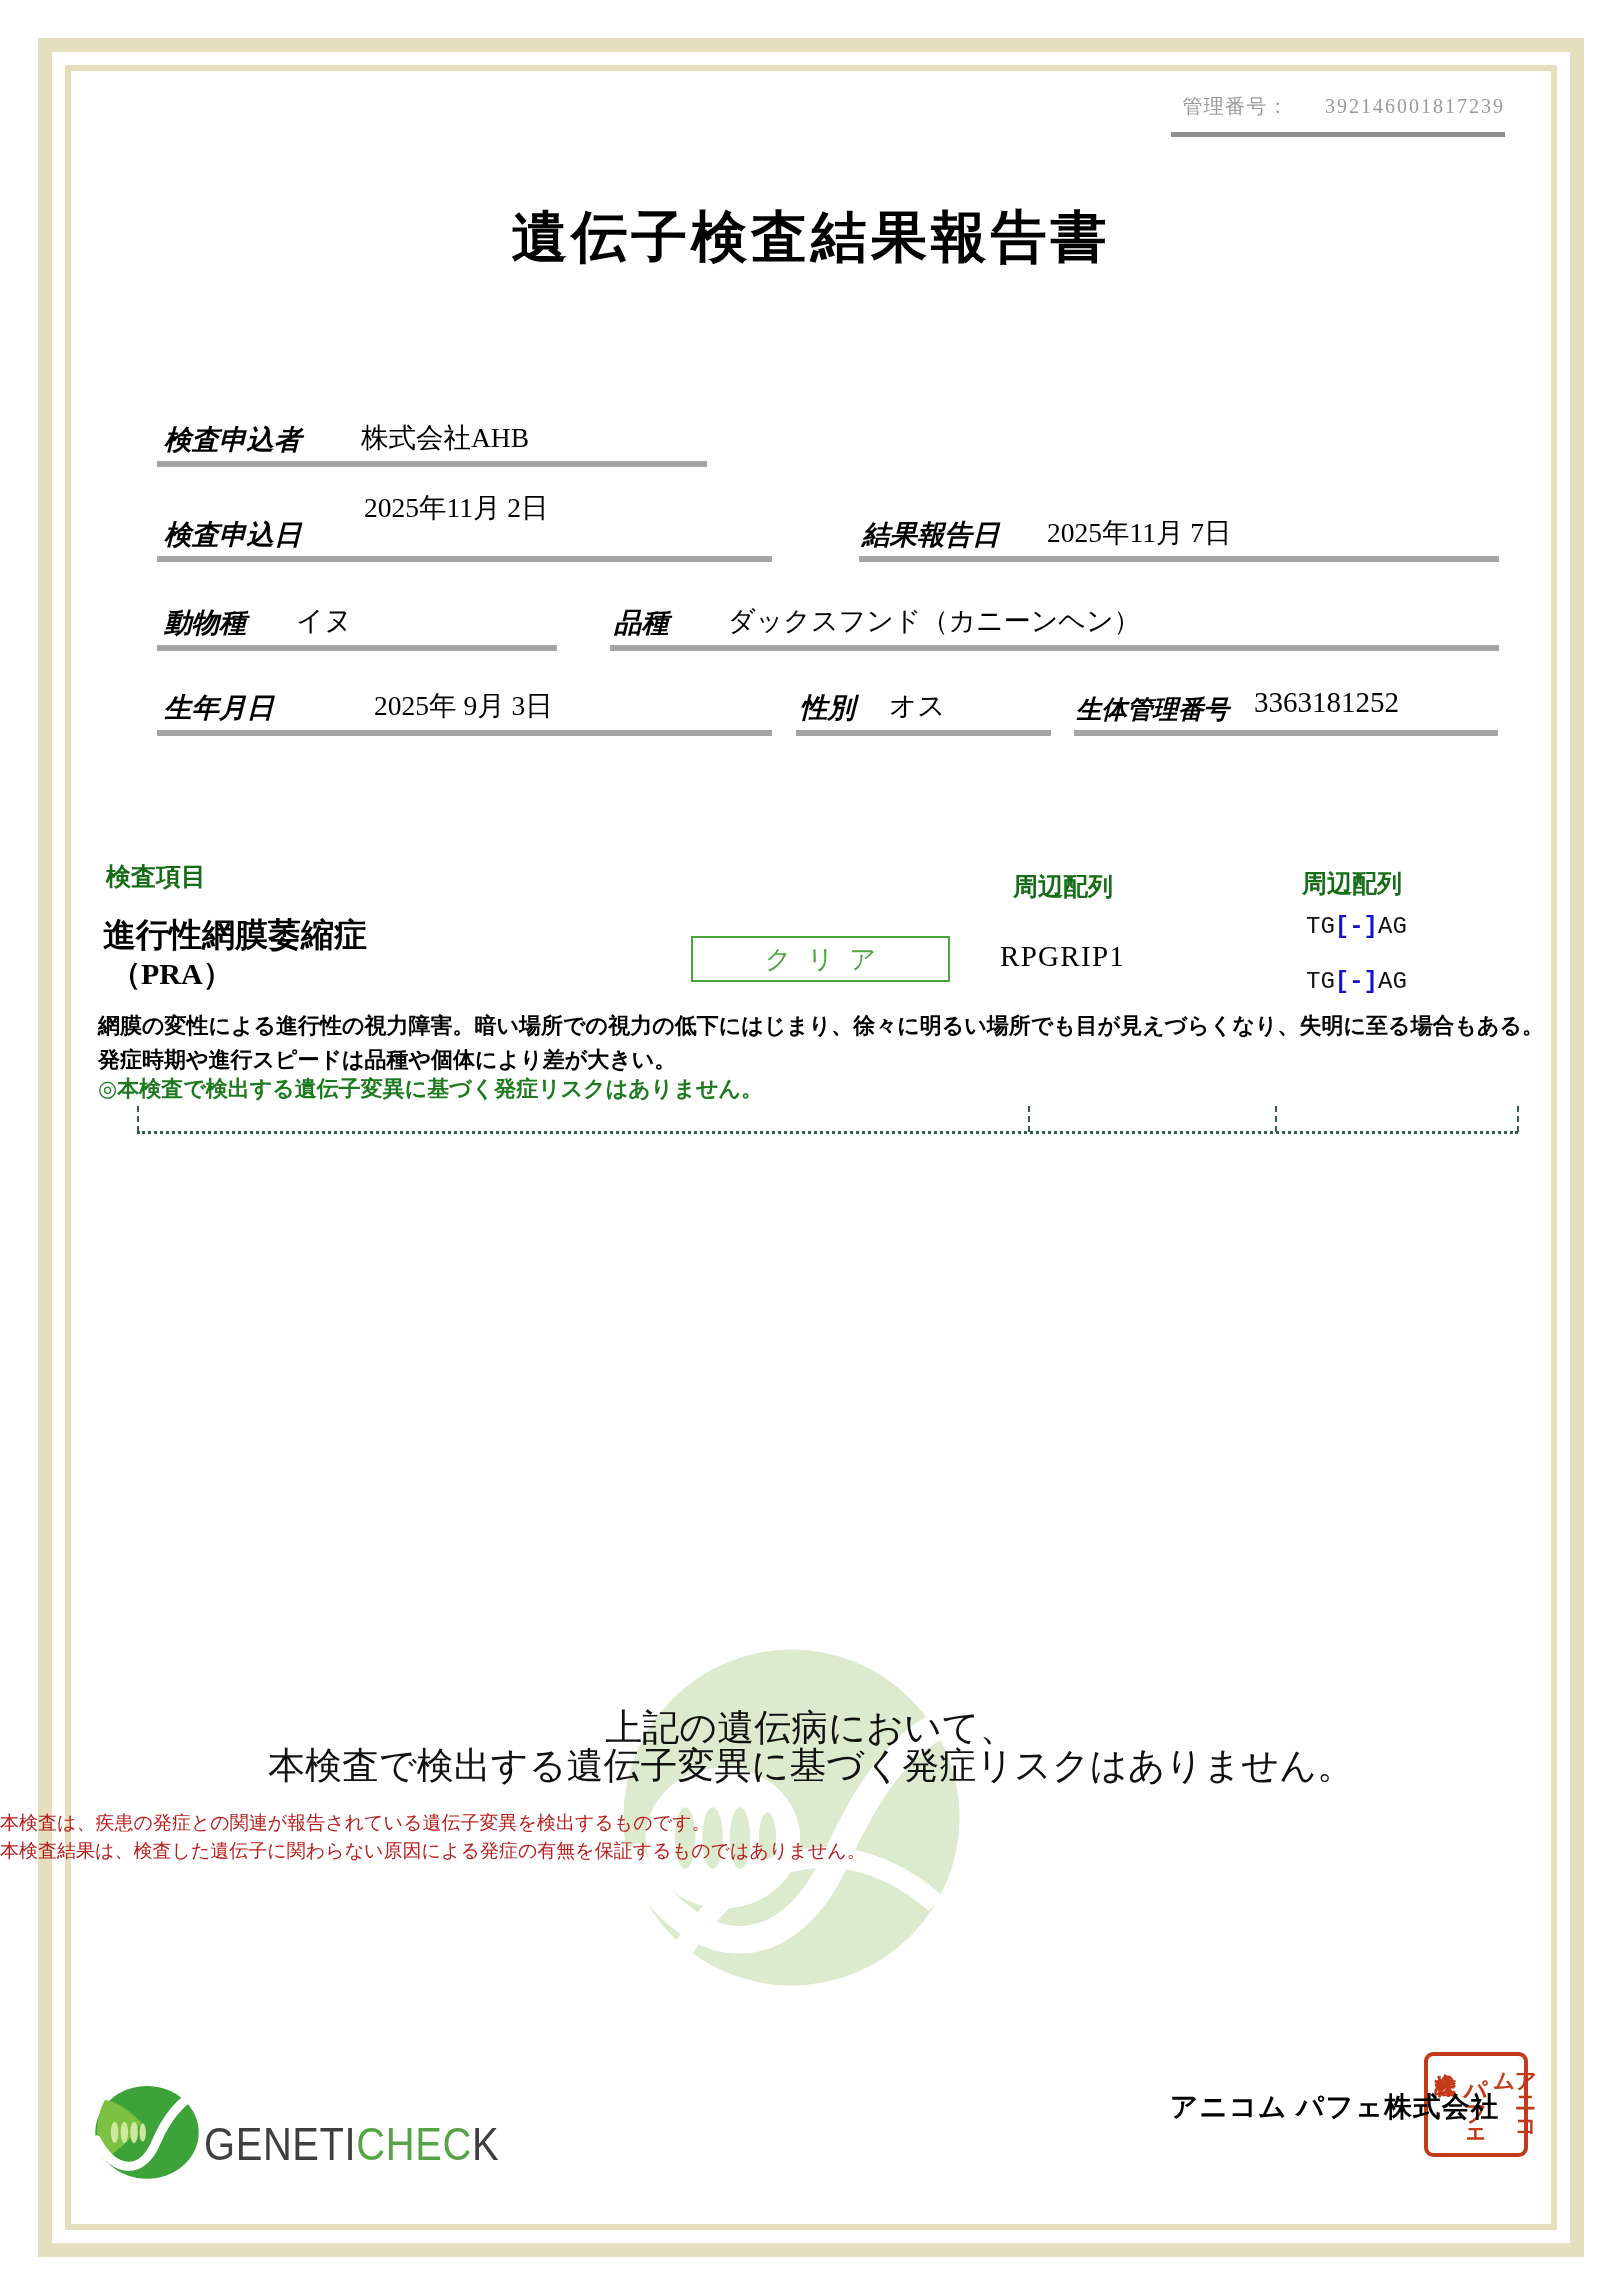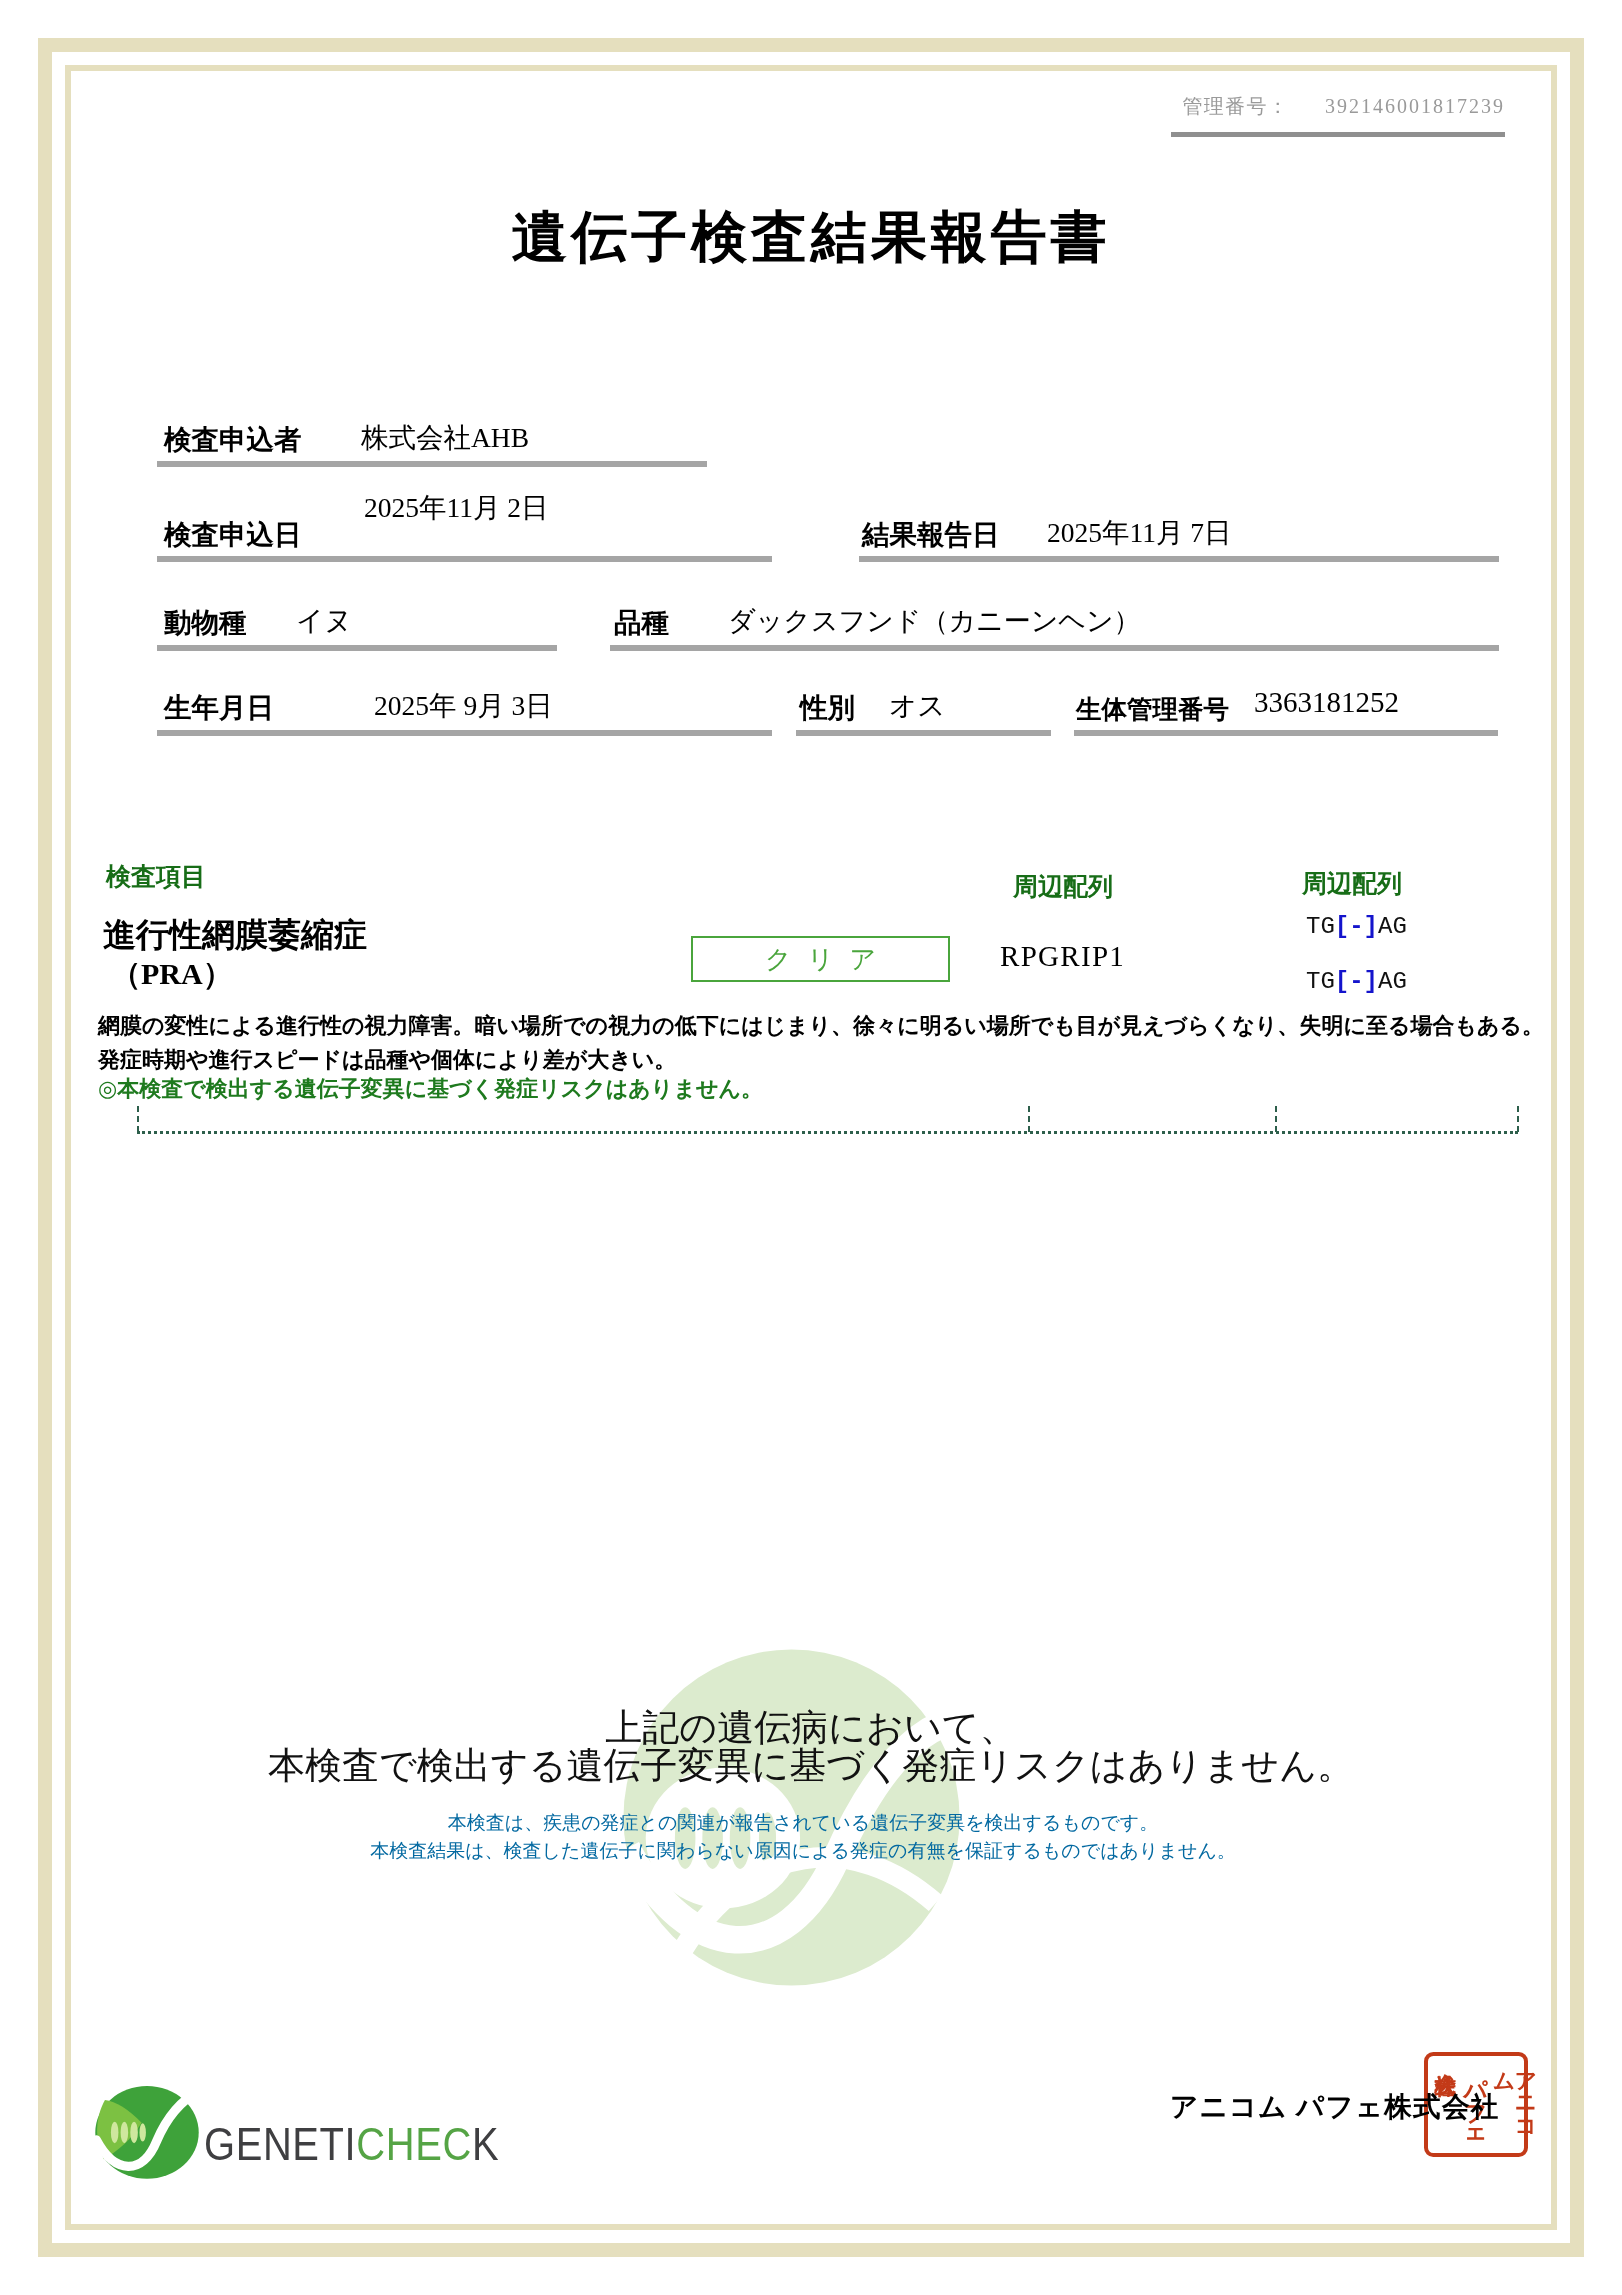--- a/index.html
+++ b/index.html
@@ -9,41 +9,41 @@
   
   .frame-outer{position:absolute;top:38px;left:38px;right:38px;bottom:38px;border:14.4px solid #e5dfbe;}
   .frame-inner{position:absolute;top:65px;left:65px;right:65px;bottom:65px;border:6.5px solid #e5dfbe;}
   
   .mgmt{top:93px;right:117px;font-size:20px;color:#9a9a9a;letter-spacing:1.3px;}
   .mgmt .num{margin-left:36px;letter-spacing:2px;}
   .mgmt-line{top:132px;left:1171px;width:334px;height:5.2px;background:#8f8f8f;}
   
   .title{top:200px;left:0;right:0;text-align:center;font-size:56px;font-weight:bold;letter-spacing:3.9px;color:#000;}
   
-  .lbl{font-size:27.5px;font-weight:bold;color:#000;white-space:nowrap;}
+  .lbl{font-size:27.5px;font-weight:bold;color:#000;white-space:nowrap;font-style:italic;}
   .val{font-size:27.5px;font-weight:normal;color:#000;white-space:nowrap;}
   .uline{height:5.9px;background:#a5a5a5;}
   
   .green-h{font-size:25px;font-weight:bold;color:#176d17;white-space:nowrap;}
   .item-name{font-size:33px;font-weight:bold;}
   .item-sub{font-size:30px;font-weight:bold;}
   .result-box{left:691px;top:936px;width:259px;height:46px;border:2.6px solid #4aa53c;
               display:flex;align-items:center;justify-content:center;
               color:#4aa53c;font-size:26px;letter-spacing:15.7px;padding-left:15.7px;box-sizing:border-box;}
   .gene-name{left:1000px;top:940px;font-size:29px;letter-spacing:1.3px;}
   .seq{font-family:"Liberation Mono","DejaVu Sans Mono",monospace;font-size:24px;color:#111;white-space:nowrap;}
   .seq .var{color:#1414cc;font-weight:bold;}
   .desc{left:98px;font-size:22px;font-weight:bold;color:#000;white-space:nowrap;}
   .desc-risk{color:#1e7a1e;}
   .dash-h{left:137px;top:1131px;width:1381px;border-top:3.3px dotted #2d5f4b;}
   .dash-v{top:1106px;height:26px;width:0;border-left:2px dashed #2d5f4b;}
   
   .sans{font-family:"Liberation Sans","DejaVu Sans",sans-serif;}
   .statement{left:0;right:0;text-align:center;font-size:37px;color:#111;}
-  .note{left:0;right:16px;text-align:center;font-size:19px;color:#0369a1;}
+  .note{left:0;right:16px;font-size:19px;color:#b91c1c;}
   
   .watermark{left:620px;top:1646px;width:343px;height:343px;z-index:-1;}
   
   .logo-mark{left:92px;top:2085px;width:110px;height:97px;}
   .logo-text{left:204px;top:2116px;font-size:47px;letter-spacing:0.7px;
              transform:scaleX(0.85);transform-origin:left top;white-space:nowrap;}
   .logo-text .dark{color:#3f3f41;}
   .logo-text .grn{color:#55a445;}
   .company{left:1170px;top:2089px;font-size:27.5px;font-weight:bold;letter-spacing:1.3px;z-index:5;}
   .seal{left:1424px;top:2052px;width:96px;height:97px;border:4.6px solid #c33a18;border-radius:9.2px;z-index:4;}

